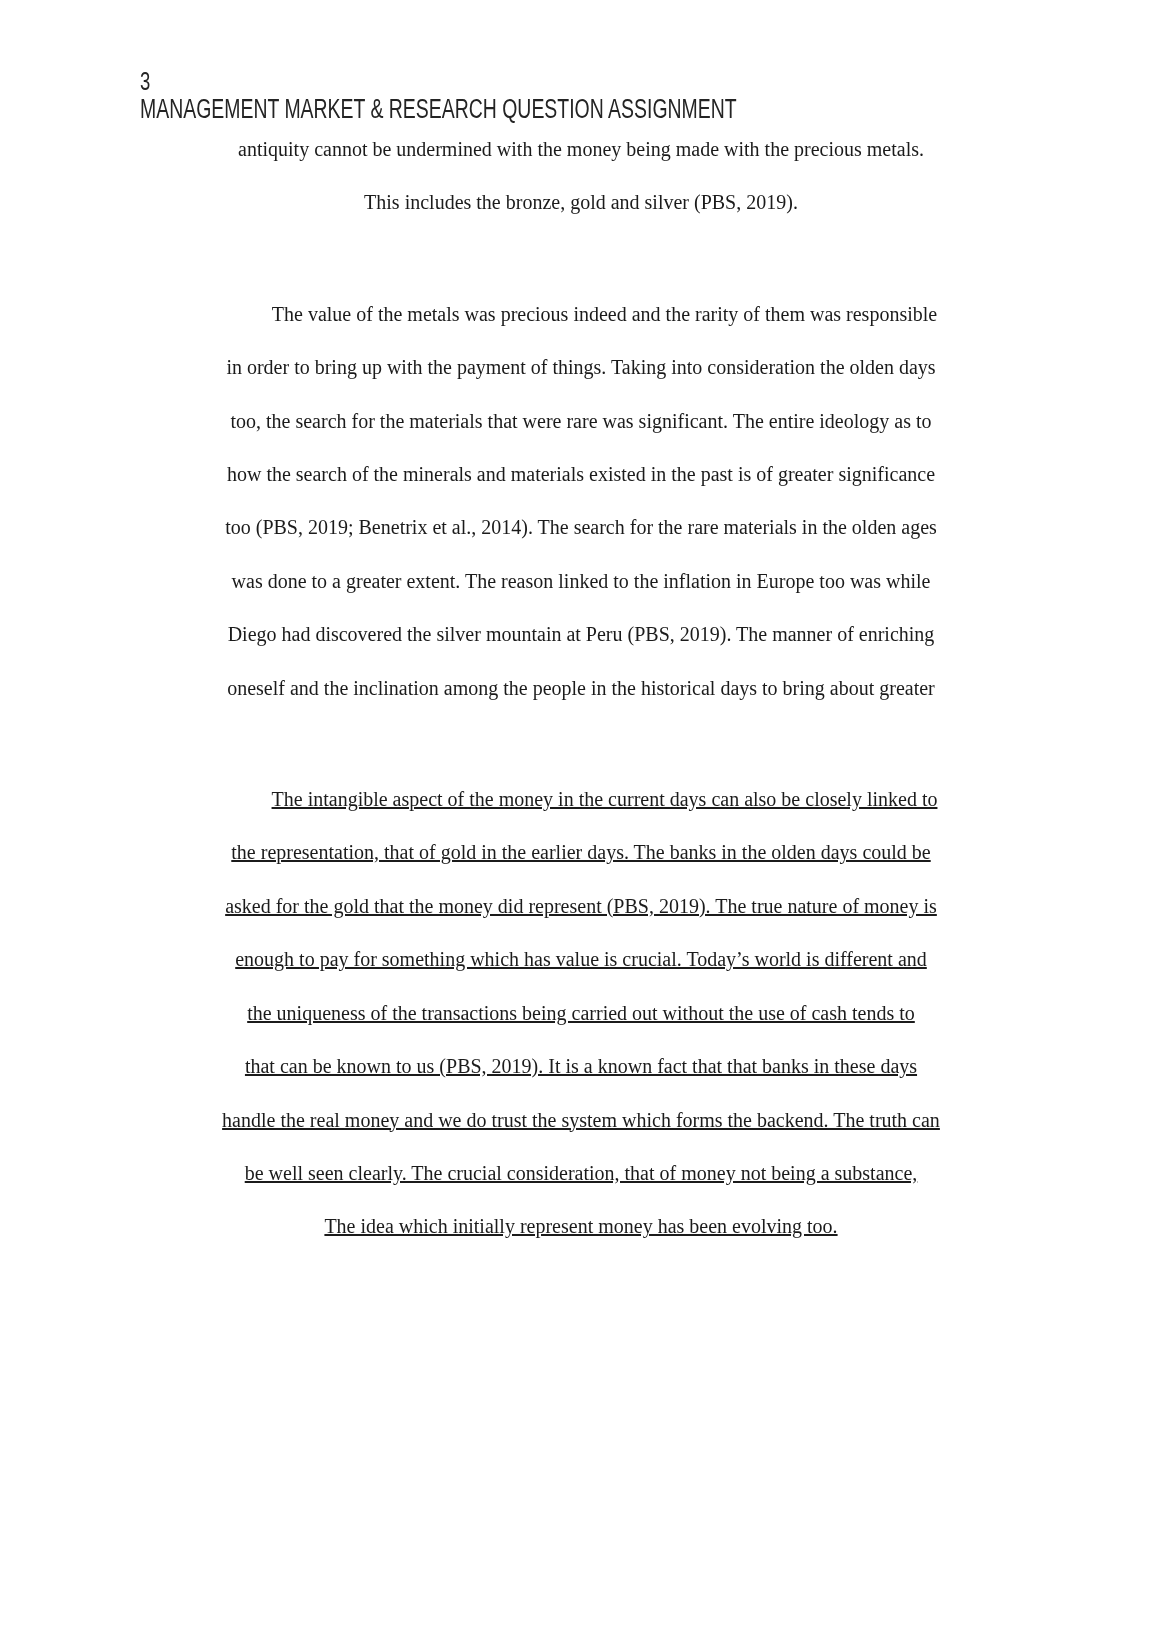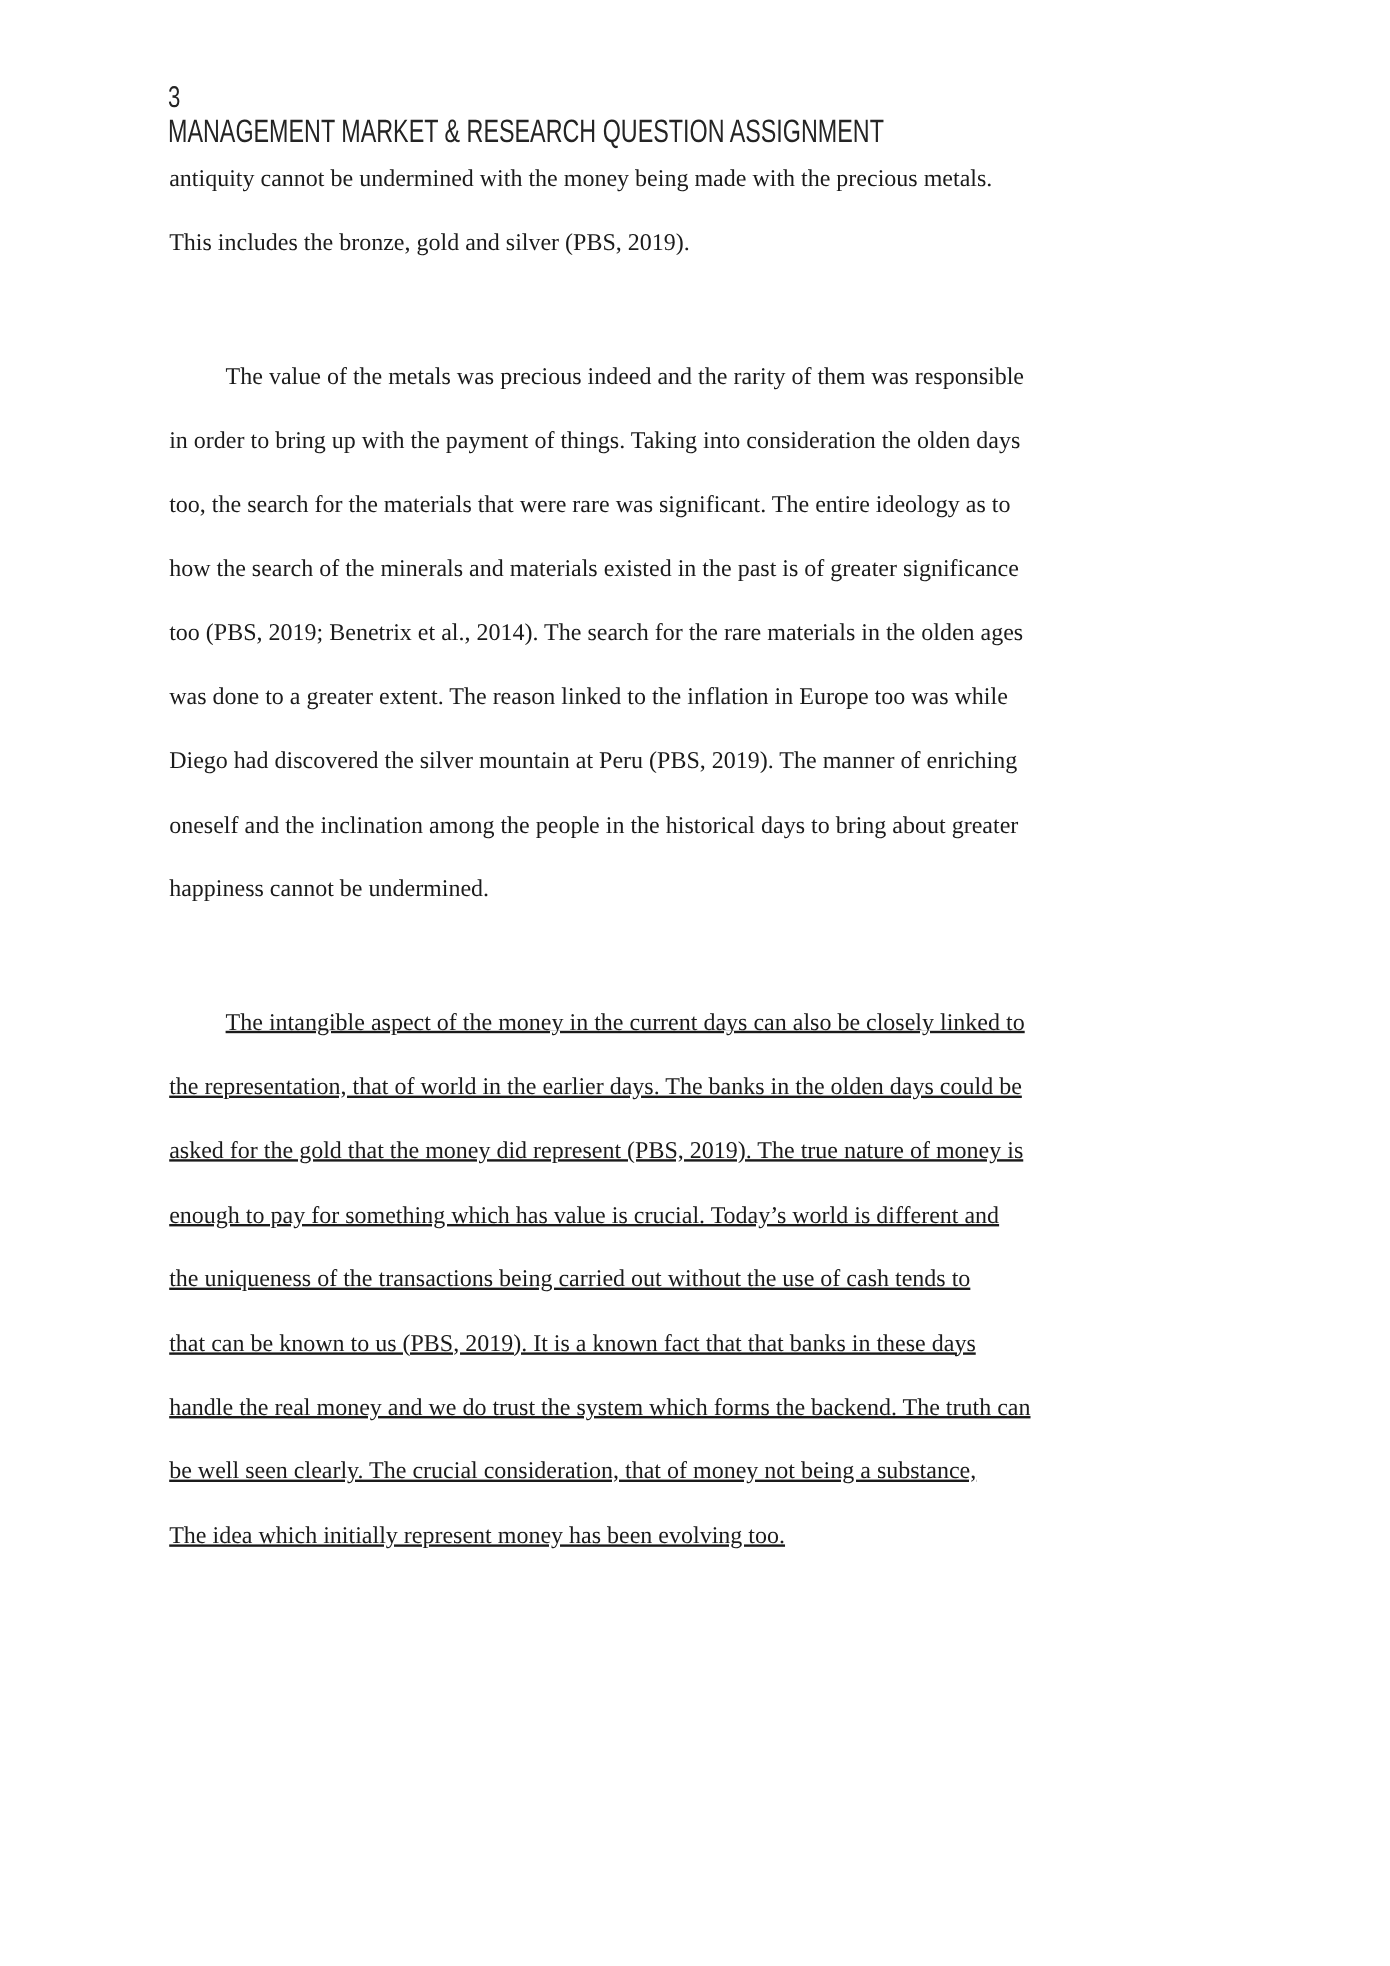--- a/index.html
+++ b/index.html
@@ -45,20 +45,21 @@
   .doc-body {
     position: absolute;
     left: 141px;
     top: 123px;
     width: 880px;
     font-size: 20px;
     line-height: 53.4px;
   }
   .paragraph {
     margin: 0 0 58px 0;
+    text-align: center;
   }
   .paragraph:last-child {
     margin-bottom: 0;
     text-decoration: underline;
   }
   .text-line {
     white-space: nowrap;
   }
   .paragraph.indented .text-line:first-child {
     text-indent: 47px;
@@ -77,25 +78,24 @@
       </div>
       <div class="paragraph indented">
         <div class="text-line">The value of the metals was precious indeed and the rarity of them was responsible</div>
         <div class="text-line">in order to bring up with the payment of things. Taking into consideration the olden days</div>
         <div class="text-line">too, the search for the materials that were rare was significant. The entire ideology as to</div>
         <div class="text-line">how the search of the minerals and materials existed in the past is of greater significance</div>
         <div class="text-line">too (PBS, 2019; Benetrix et al., 2014). The search for the rare materials in the olden ages</div>
         <div class="text-line">was done to a greater extent. The reason linked to the inflation in Europe too was while</div>
         <div class="text-line">Diego had discovered the silver mountain at Peru (PBS, 2019). The manner of enriching</div>
         <div class="text-line">oneself and the inclination among the people in the historical days to bring about greater</div>
-        <div class="text-line">happiness cannot be undermined.</div>
       </div>
       <div class="paragraph indented">
         <div class="text-line">The intangible aspect of the money in the current days can also be closely linked to</div>
-        <div class="text-line">the representation, that of world in the earlier days. The banks in the olden days could be</div>
+        <div class="text-line">the representation, that of gold in the earlier days. The banks in the olden days could be</div>
         <div class="text-line">asked for the gold that the money did represent (PBS, 2019). The true nature of money is</div>
         <div class="text-line">enough to pay for something which has value is crucial. Today’s world is different and</div>
         <div class="text-line">the uniqueness of the transactions being carried out without the use of cash tends to</div>
         <div class="text-line">that can be known to us (PBS, 2019). It is a known fact that that banks in these days</div>
         <div class="text-line">handle the real money and we do trust the system which forms the backend. The truth can</div>
         <div class="text-line">be well seen clearly. The crucial consideration, that of money not being a substance,</div>
         <div class="text-line">The idea which initially represent money has been evolving too.</div>
       </div>
     </div>
 </div>

